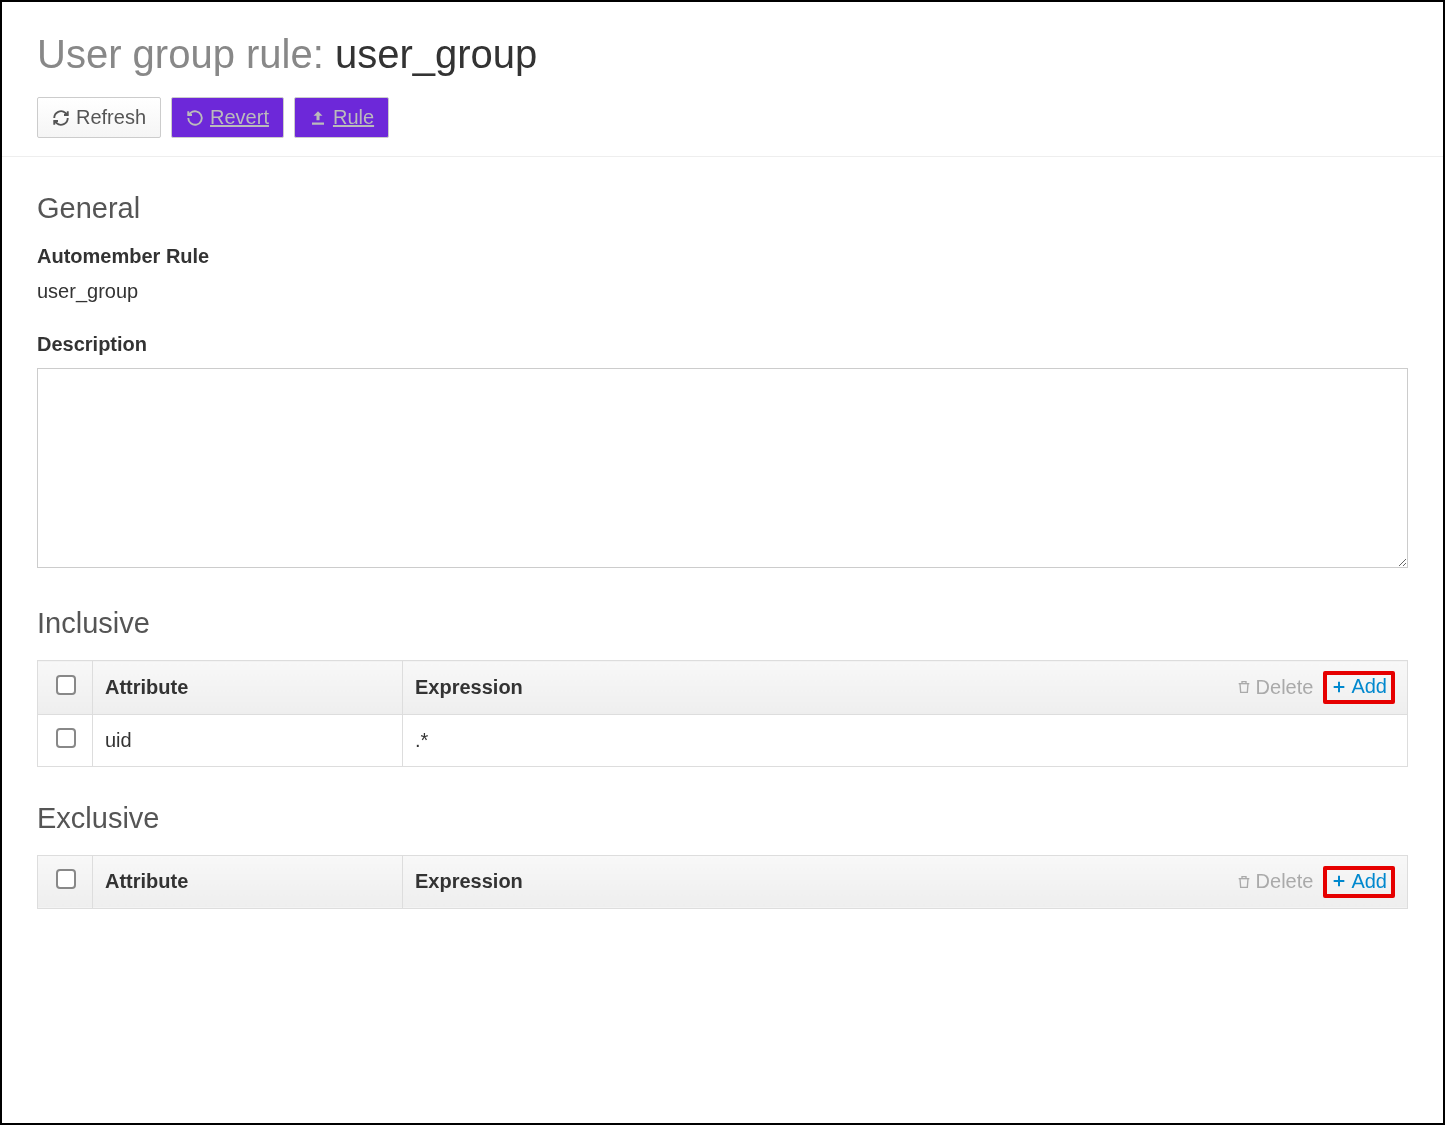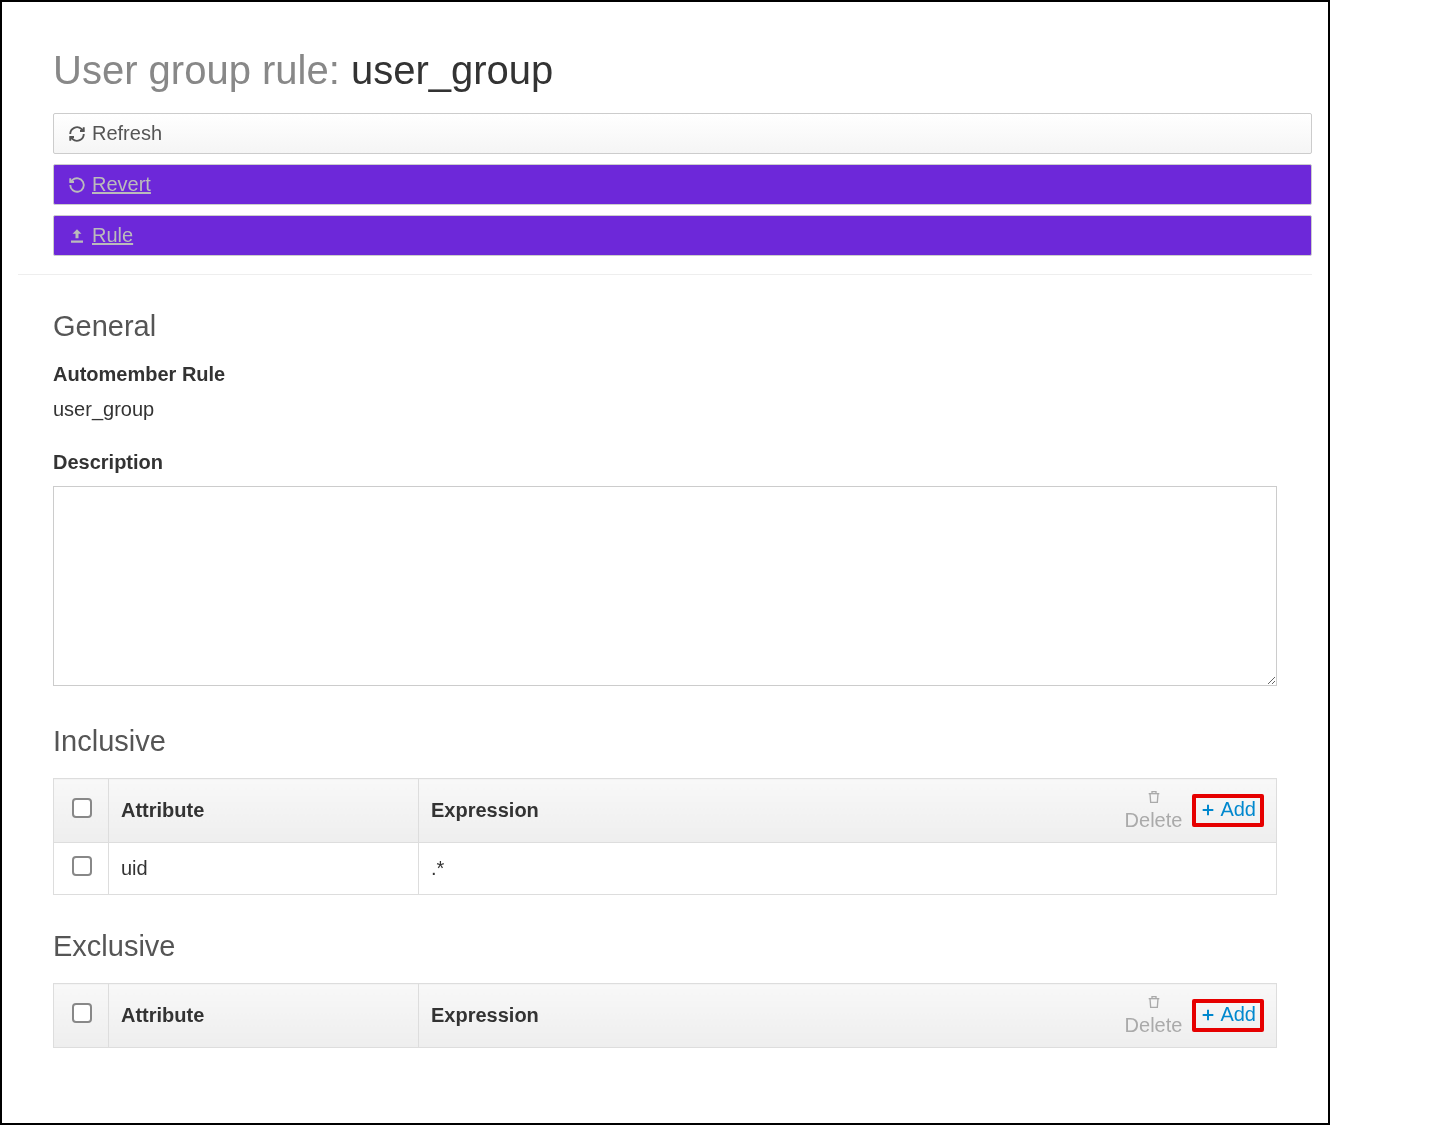--- a/index.html
+++ b/index.html
@@ -1,38 +1,38 @@
 <!DOCTYPE html>
 <html><head>
 <meta charset="utf-8">
 <style>
   * { box-sizing: border-box; }
   html, body { margin: 0; padding: 0; font-family: "Helvetica Neue", Helvetica, Arial, sans-serif; color: #333; background: #fff; }
-  .outer { border: 2px solid #000; width: 1330px; height: 1125px; padding: 16px; overflow: hidden; }
+  .outer { border: 2px solid #000; width: 1445px; height: 1125px; padding: 0; overflow: hidden; }
   .inner { padding: 25px 35px 20px 35px; }
   h1.page-title { font-weight: 300; font-size: 40px; margin: 5px 0 20px 0; color: #888; }
   h1.page-title .name { color: #333; }
-  .toolbar { display: flex; gap: 10px; padding-bottom: 18px; border-bottom: 1px solid #eee; margin: 16px -35px; padding-left: 35px; flex-direction: column; }
+  .toolbar { display: flex; gap: 10px; padding-bottom: 18px; border-bottom: 1px solid #eee; margin: 16px -35px; padding-left: 35px; }
   .btn { display: inline-flex; align-items: center; gap: 6px; border: 1px solid #ccc; background: linear-gradient(#fff,#f5f5f5); padding: 8px 14px; font-size: 20px; color: #555; cursor: pointer; border-radius: 2px; }
   .btn.disabled { color: #bbb; background: #6d28d9; cursor: default; text-decoration: underline; }
   .btn .icon { width: 18px; height: 18px; display: inline-block; }
   h2.section { font-weight: 400; font-size: 29px; margin: 35px 0 20px 0; color: #555; }
   .field-label { font-weight: 600; font-size: 20px; margin: 12px 0 12px 0; }
   .field-value { font-size: 20px; margin-bottom: 30px; }
   textarea.description { width: 100%; height: 200px; border: 1px solid #ccc; resize: both; font-size: 16px; padding: 6px; font-family: inherit; }
   table.rule-table { width: 100%; border-collapse: collapse; border: 1px solid #ddd; }
   table.rule-table th, table.rule-table td { border: 1px solid #ddd; text-align: left; padding: 10px 12px; font-size: 20px; }
   table.rule-table thead th { background: linear-gradient(#f8f8f8,#eeeeee); font-weight: 600; color: #333; }
   table.rule-table .cb-col { width: 55px; text-align: center; }
   table.rule-table .attr-col { width: 310px; }
   .th-exp-inner { display: flex; align-items: center; gap: 36px; }
   .th-exp-label { flex: 1; }
   .th-actions { display: flex; align-items: center; gap: 10px; }
   .act { display: inline-flex; align-items: center; gap: 4px; font-size: 20px; font-weight: 400; }
-  .act.delete { color: #aaa; cursor: default; flex-direction: column; }
+  .act.delete { color: #aaa; cursor: default; }
   .act.add { color: #0088ce; cursor: pointer; }
   .hl { border: 4px solid #e60000; padding: 0 4px; border-radius: 2px; }
   input[type=checkbox].cb { width: 20px; height: 20px; border: 2px solid #888; border-radius: 4px; appearance: none; background: #fff; cursor: pointer; }
   .icon svg { width: 100%; height: 100%; display: block; }
 </style>
 </head>
 <body>
 
 <div class="outer">
   <div class="inner">

